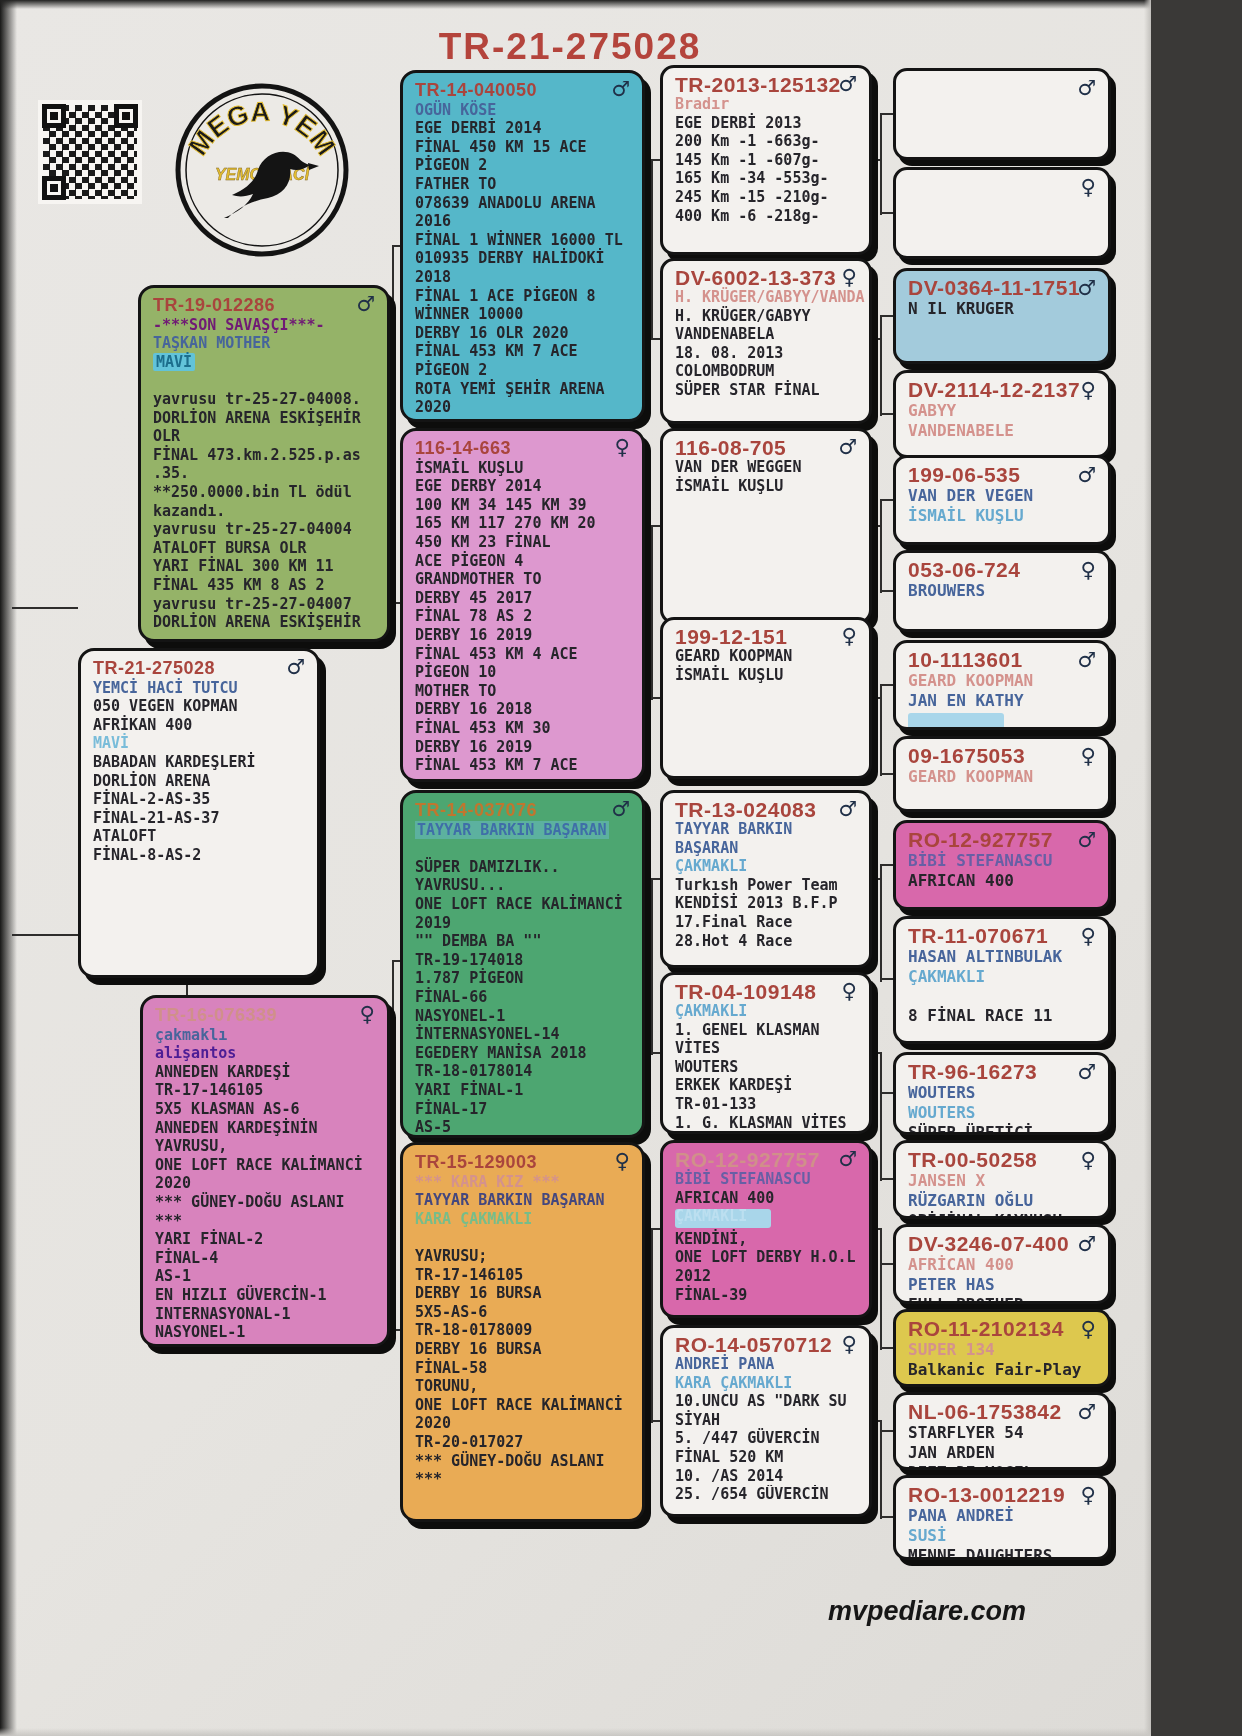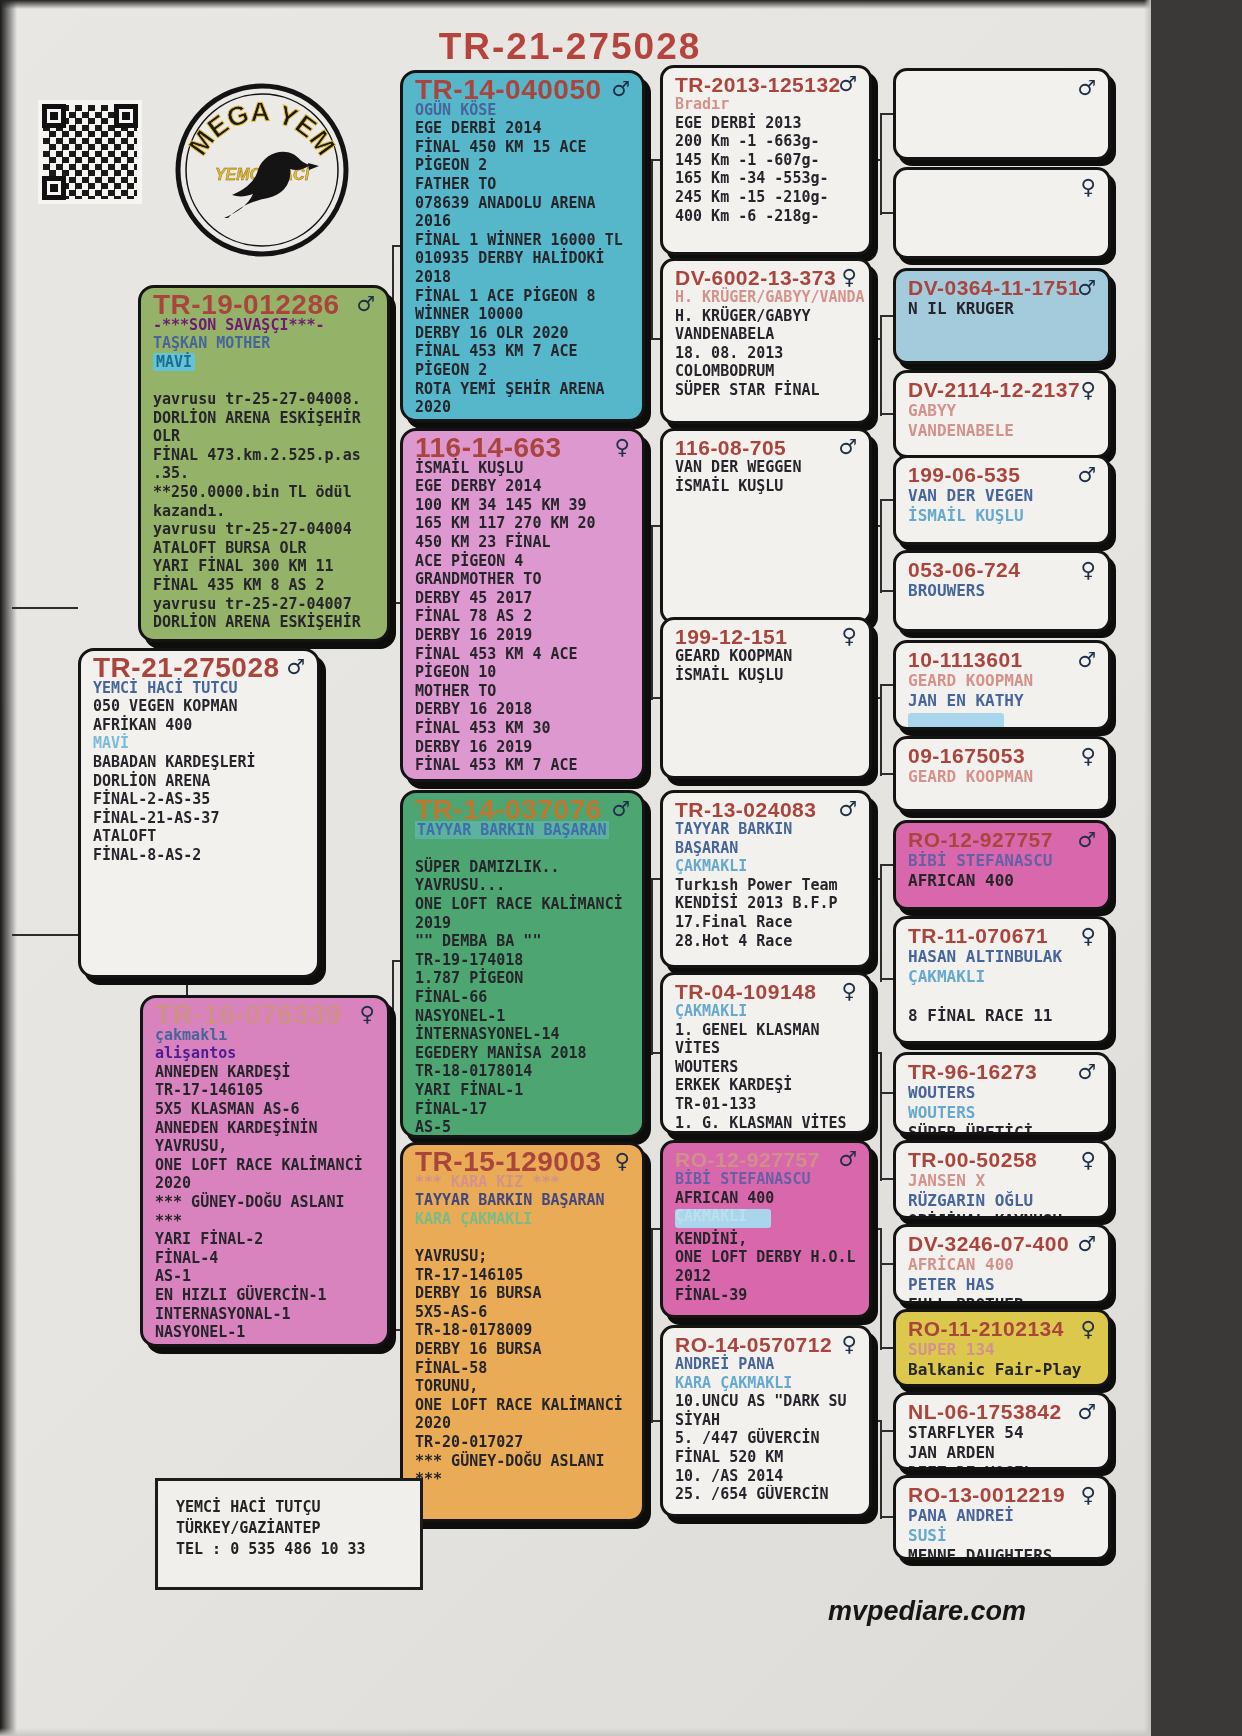--- a/index.html
+++ b/index.html
@@ -11,21 +11,21 @@
 
   #title{position:absolute;left:360px;top:26px;width:420px;text-align:center;
     font-family:"Liberation Sans",sans-serif;font-weight:bold;font-size:37px;letter-spacing:2px;color:#b4443c;}
   #footer{position:absolute;left:828px;top:1596px;font-family:"Liberation Sans",sans-serif;
     font-weight:bold;font-style:italic;font-size:27px;color:#161616;}
 
   
   .pbox{position:absolute;box-sizing:border-box;border:3px solid #141414;border-radius:16px;
     box-shadow:6px 7px 0 #0d0d0c;padding:8px 12px 6px 12px;overflow:hidden;
     font-size:15px;line-height:18.6px;font-weight:bold;color:#26252b;}
-  .pbox .id{font-family:"Liberation Sans",sans-serif;font-weight:bold;font-size:28px;
+  .pbox .id{font-family:"Liberation Sans",sans-serif;font-weight:bold;font-size:18px;
     letter-spacing:.5px;color:#a9453d;margin-bottom:1px;white-space:nowrap;}
   .pbox .id.id-faded{color:#d0908a;}
   .pbox .id.id-orange{color:#c0762f;}
   .sex{position:absolute;top:7px;right:12px;font-size:21px;font-weight:bold;color:#203048;font-family:"DejaVu Sans",sans-serif;}
   .ln{min-height:18.6px;white-space:pre;}
   .s-name{color:#47659b;}
   .s-name2{color:#66a9cf;}
   .s-name2f{color:#4c1d95;}
   .s-navy{color:#44477e;}
   .s-purple{color:#675fa5;}
@@ -504,20 +504,15 @@
       </div>
       <div class="pbox bx-ro13" style="background: rgb(243, 241, 238);">
         <span class="sex">♀</span>
         <div class="id">RO-13-0012219</div>
         <div class="ln s-name">PANA ANDREİ</div>
         <div class="ln s-name2">SUSİ</div>
         <div class="ln s-cut">MENNE DAUGHTERS</div>
       </div>
     </div>
 
-  <div id="contact">
-    <div>YEMCİ HACİ TUTÇU</div>
-    <div>TÜRKEY/GAZİANTEP</div>
-    <div>TEL : 0 535 486 10 33</div>
-  </div>
 
   <div id="footer">mvpediare.com</div>
 </div>
 
 </body></html>

